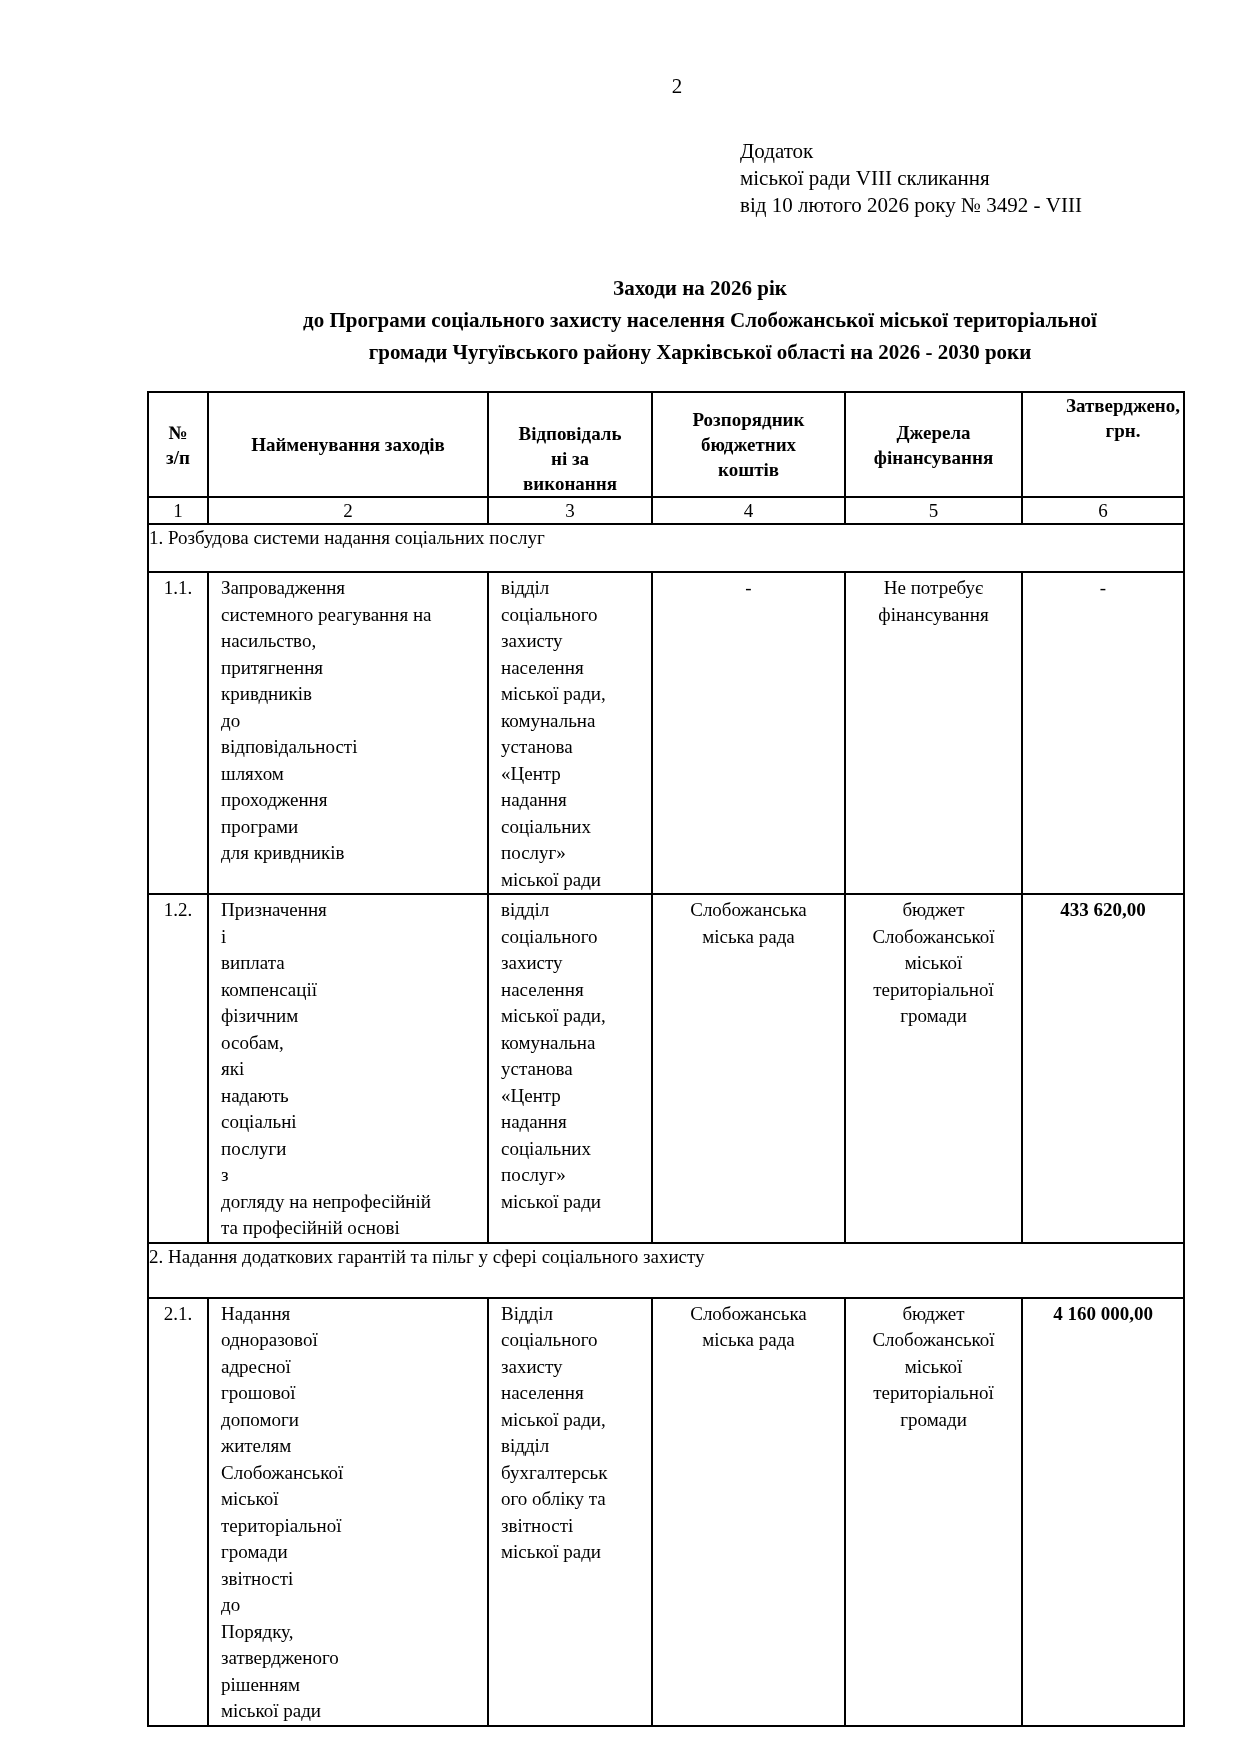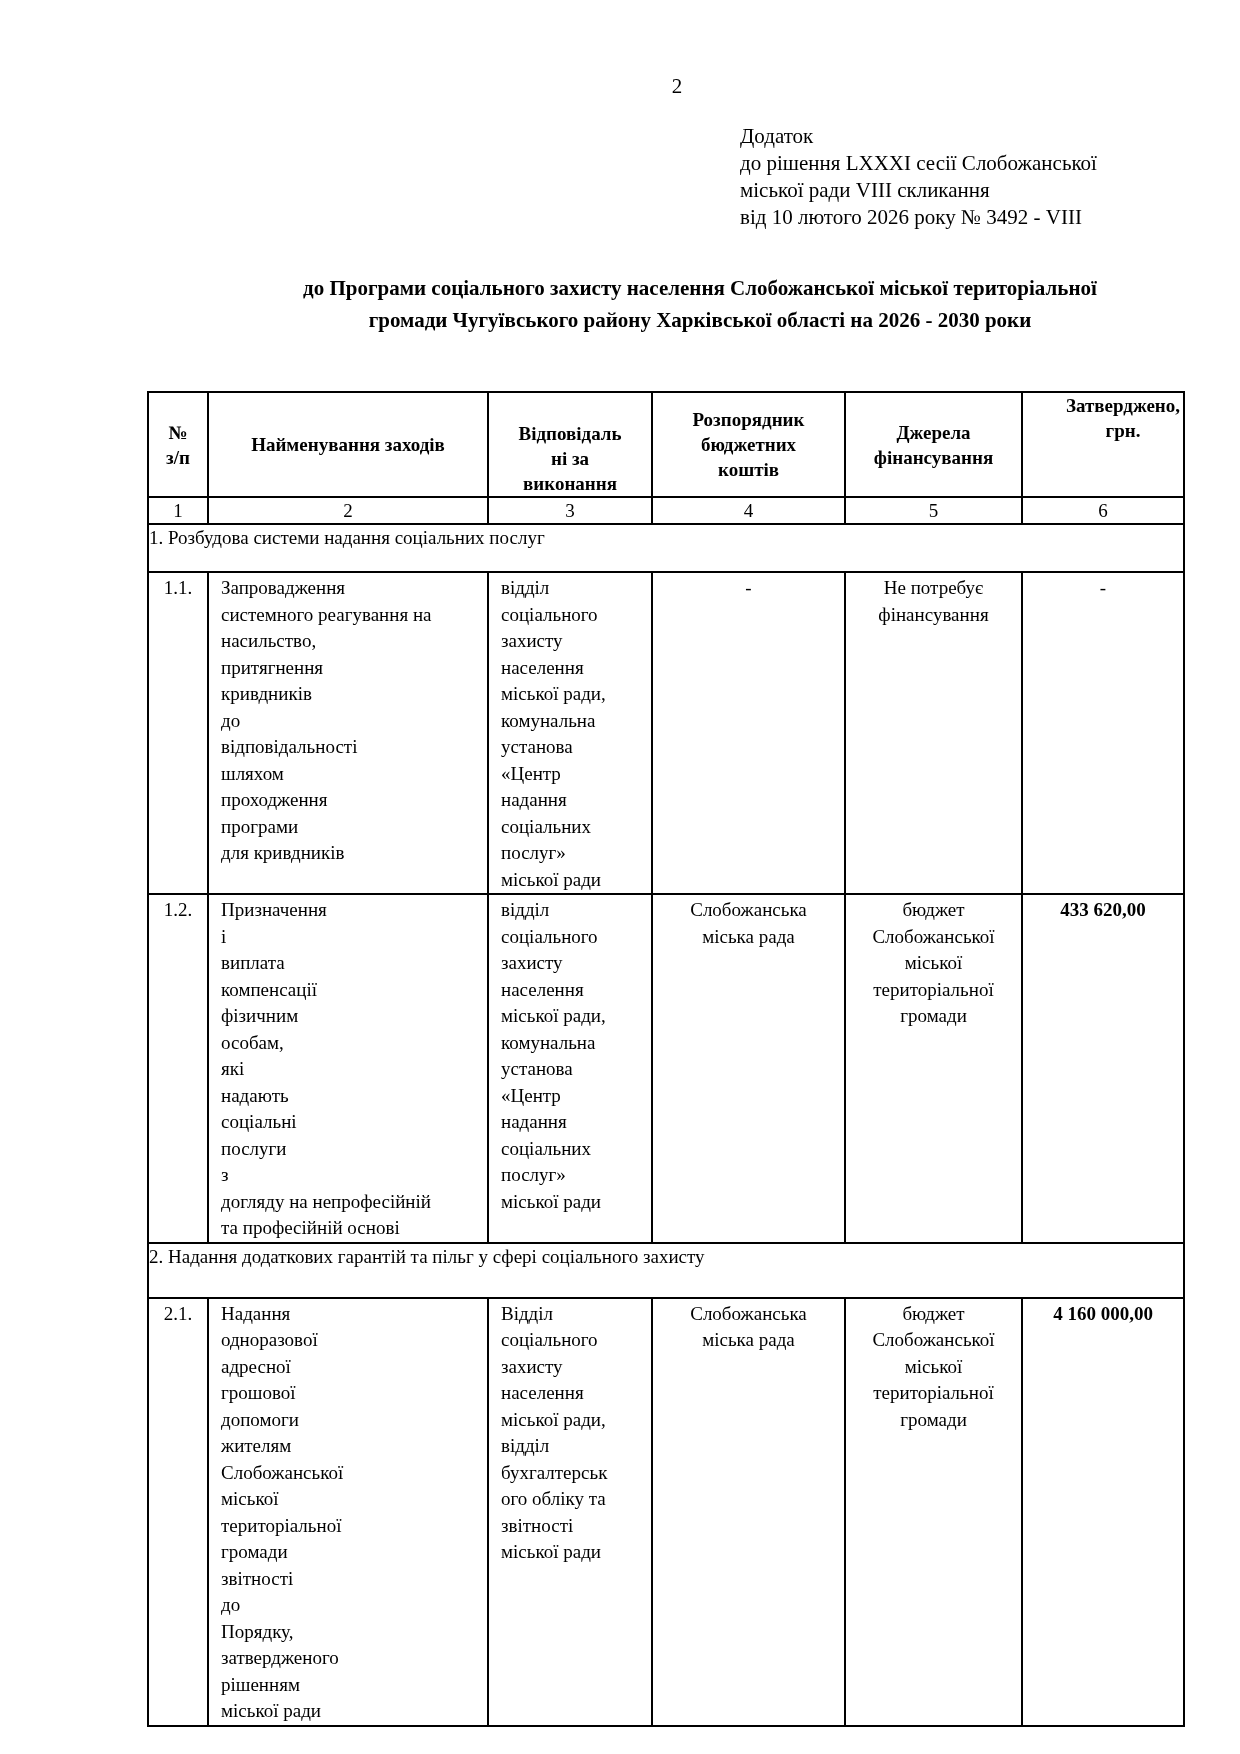--- a/index.html
+++ b/index.html
@@ -1,19 +1,19 @@
 <!DOCTYPE html>
 <html><head>
 <meta charset="utf-8">
 <style>
   html, body { margin:0; padding:0; background:#ffffff; }
   body { width:1240px; height:1754px; position:relative; overflow:hidden;
          font-family:"Liberation Serif","DejaVu Serif",serif; color:#000; }
   .page-num { position:absolute; left:0; width:1354px; top:74px; text-align:center; font-size:21px; }
-  .appendix { position:absolute; left:740px; top:123px; font-size:21px; line-height:27px; }
+  .appendix { position:absolute; left:740px; top:138px; font-size:21px; line-height:27px; }
   .appendix div { white-space:nowrap; }
   .title { position:absolute; left:200px; width:1000px; top:272px; text-align:center;
            font-weight:bold; font-size:21px; line-height:32px; }
   table.main { position:absolute; left:147px; top:391px; width:1036px; border-collapse:collapse;
                table-layout:fixed; font-size:19px; line-height:26.5px; }
   table.main td, table.main th { border:2px solid #000; vertical-align:top; padding:0; }
   table.main th { font-weight:bold; vertical-align:middle; text-align:center; line-height:25px; }
   .hdr-row { height:105px; }
   .num-row td { text-align:center; height:25px; line-height:25px; font-size:19px; }
   .sec-row td { text-align:left; font-weight:normal; height:46px; vertical-align:top; padding-top:3px; }
@@ -29,26 +29,26 @@
   .line { display:block; white-space:nowrap; }
   .just { display:flex; justify-content:space-between; white-space:nowrap;flex-direction:column; }
 </style>
 </head>
 <body>
 
 <div class="page-num">2</div>
 
 <div class="appendix">
   <div>Додаток</div>
-  <div>до рішення LXXXI сесії Слобожанської</div>
   <div>міської ради VIII скликання</div>
   <div>від 10 лютого 2026 року № 3492 - VIII</div>
 </div>
 
 <div class="title">
+  <div>Заходи на 2026 рік</div>
   <div>до Програми соціального захисту населення Слобожанської міської територіальної</div>
   <div>громади Чугуївського району Харківської області на 2026 - 2030 роки</div>
 </div>
 
 <table class="main">
   <colgroup>
     <col style="width:60px">
       <col style="width:280px">
       <col style="width:164px">
     <col style="width:193px">

